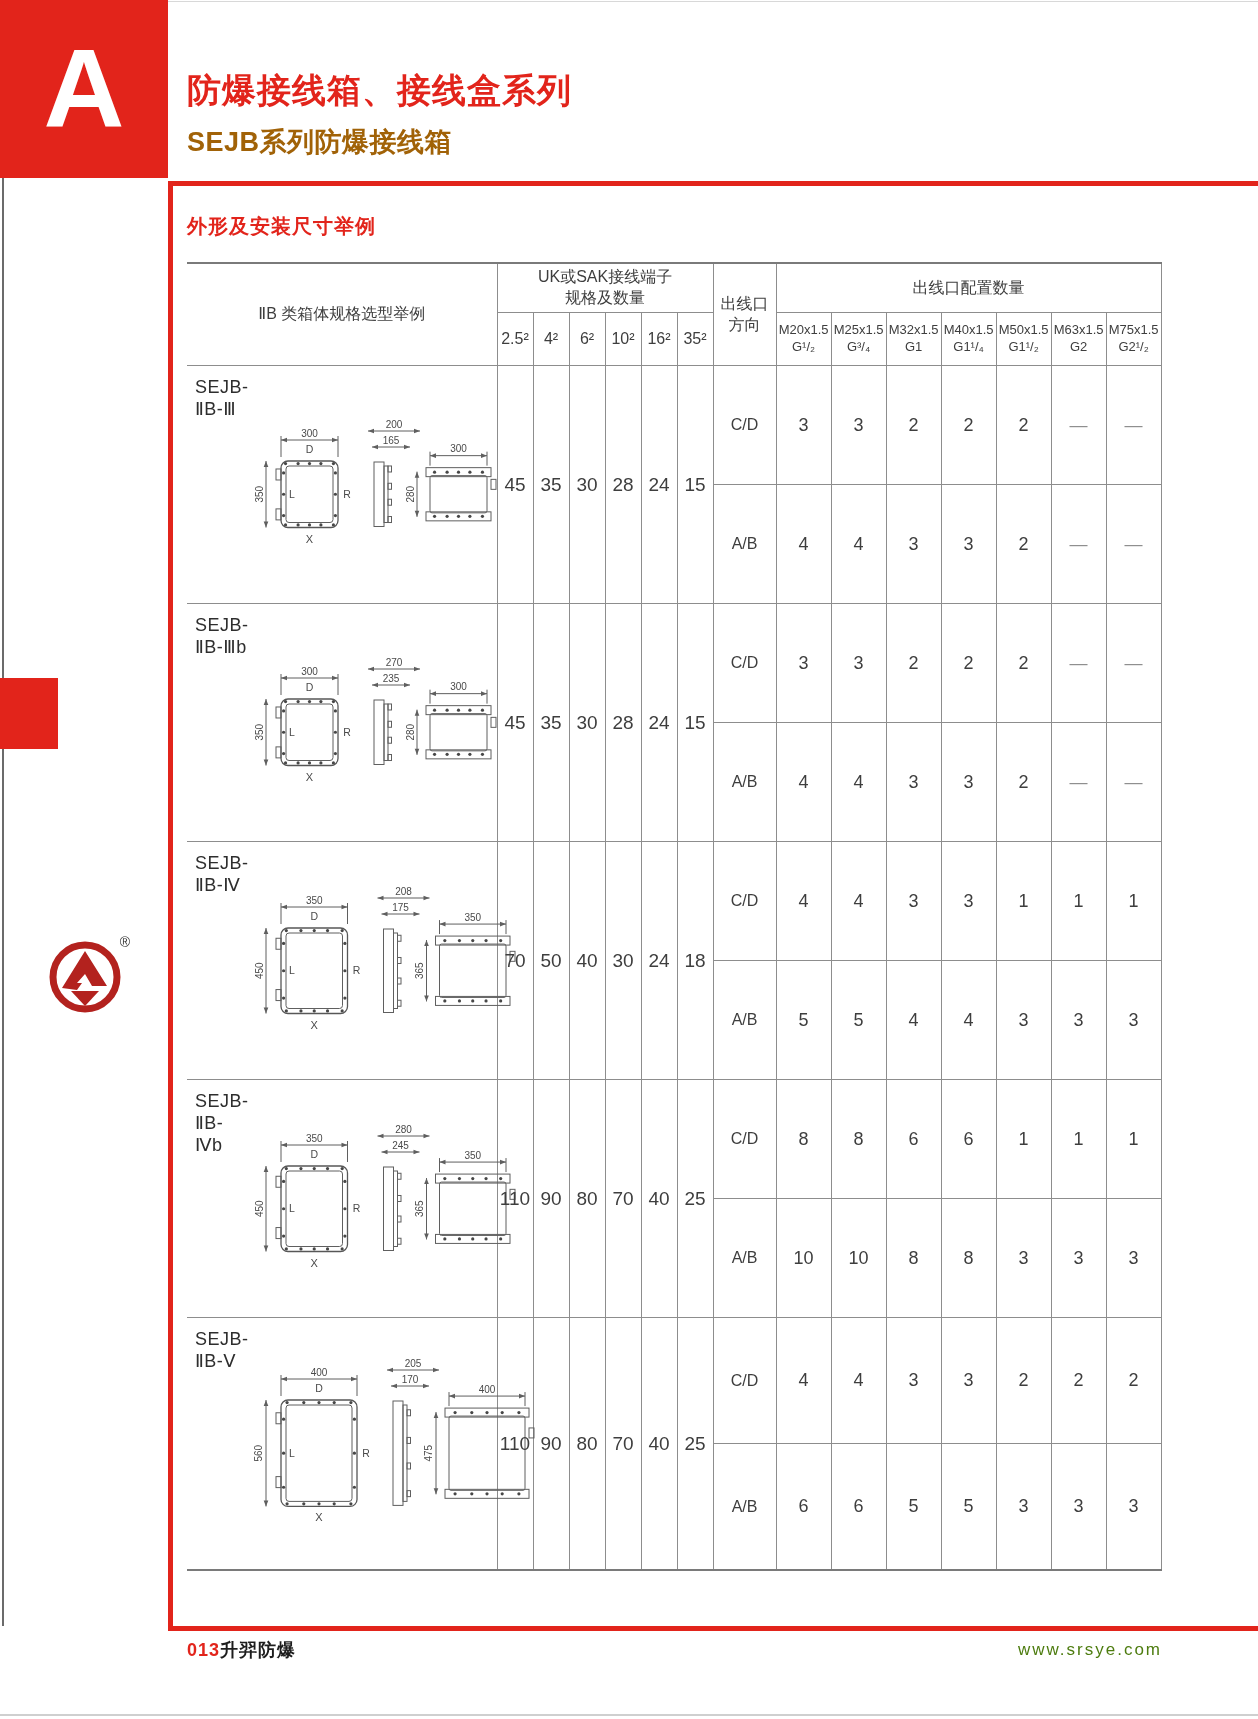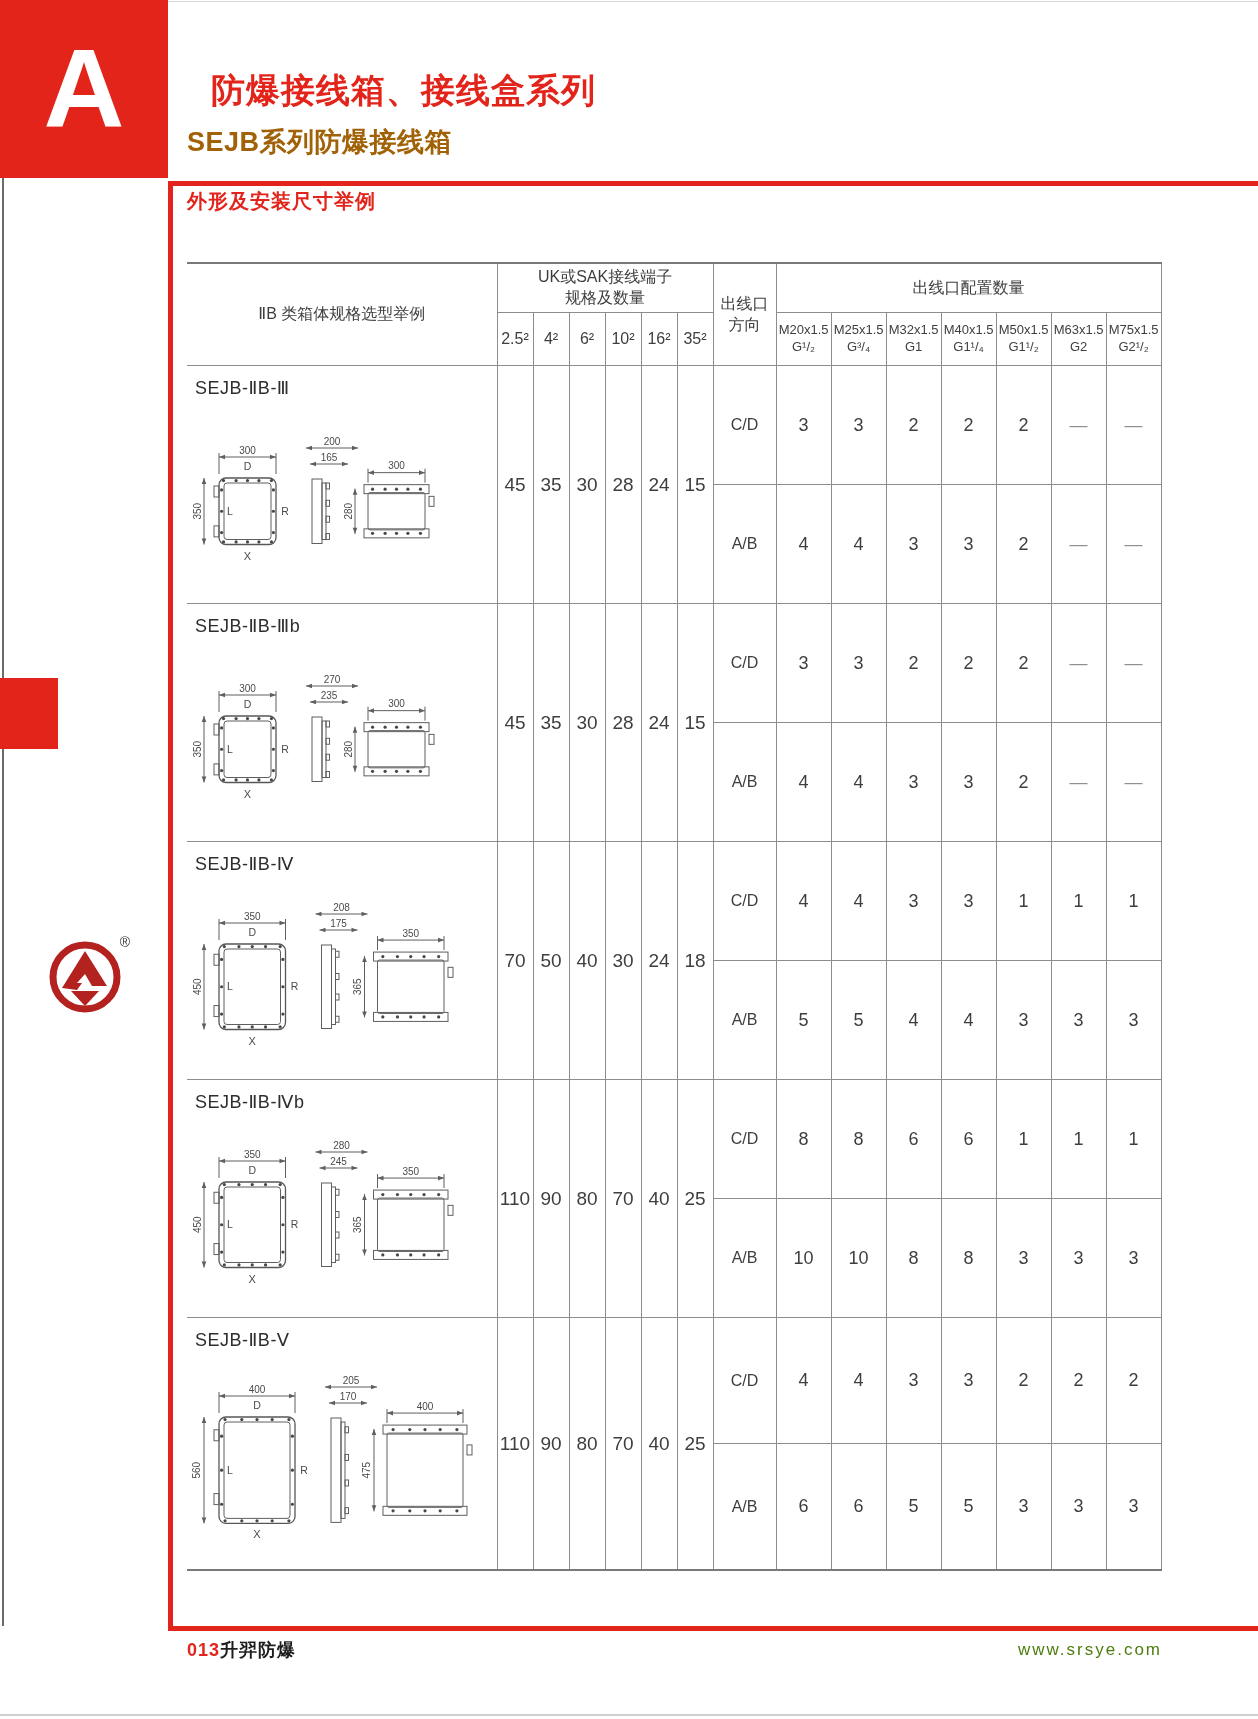--- a/index.html
+++ b/index.html
@@ -7,32 +7,32 @@
     width:1258px;height:1719px;position:relative;background:#ffffff;
     font-family:"Liberation Sans","DejaVu Sans",sans-serif;
     color:#3e3e3e;overflow:hidden;
   }
   .abs{position:absolute;}
   
   .a-box{left:0;top:0;width:168px;height:178px;background:#e2241b;color:#fff;
     display:flex;align-items:center;justify-content:center;
     font-size:112px;font-weight:bold;line-height:1;}
   
-  .page-title{left:187px;top:68px;font-size:34px;font-weight:bold;color:#e2241b;letter-spacing:1px;margin-left:24px;}
+  .page-title{left:187px;top:68px;font-size:34px;font-weight:bold;color:#e2241b;letter-spacing:1px;}
   .page-subtitle{left:187px;top:124px;font-size:27px;font-weight:600;color:#a16207;letter-spacing:0.5px;}
   
   .rule-top{left:168px;top:181px;width:1090px;height:5px;background:#e2241b;}
   .rule-left{left:168px;top:181px;width:5px;height:1450px;background:#e2241b;}
   .rule-bottom{left:168px;top:1626px;width:1090px;height:5px;background:#e2241b;}
   .edge-left{left:2px;top:178px;width:2px;height:1448px;background:#6b6b6b;}
   .edge-top{left:168px;top:1px;width:1090px;height:1px;background:#d8d8d8;}
   .edge-bottom{left:0;top:1714px;width:1258px;height:2px;background:#cfcfcf;}
   .red-square{left:0;top:678px;width:58px;height:71px;background:#e2241b;}
   
-  .section-heading{left:187px;top:188px;font-size:20px;font-weight:bold;color:#e2241b;letter-spacing:1px;}
+  .section-heading{left:187px;top:213px;font-size:20px;font-weight:bold;color:#e2241b;letter-spacing:1px;}
   
   .logo{left:44px;top:930px;width:96px;height:92px;}
   
   .footer-left{left:187px;top:1638px;font-size:18px;font-weight:bold;letter-spacing:1px;}
   .footer-left .pageno{color:#e2241b;}
   .footer-left .brand{color:#1d1d1d;}
   .footer-url{top:1640px;right:96px;font-size:17px;color:#4d7c0f;letter-spacing:2px;}
   
   .table-wrap{left:187px;top:262px;}
   .spec-table{border-collapse:collapse;table-layout:fixed;width:974px;color:#3e3e3e;
@@ -43,21 +43,21 @@
   .spec-table thead tr:first-child th{border-top:2px solid #7a7a7a;}
   .spec-table tr.hr1 th{height:48px;font-size:16px;line-height:1.3;}
   .spec-table tr.hr2 th{height:52px;}
   .col1-h{font-size:17px;}
   .dir-h{font-size:16px;}
   .size-h{font-size:16px;}
   .cfg-h{font-size:13px;line-height:1.3;}
   .spec-table tr.r14 td{height:118px;}
   .spec-table tr.r5 td{height:125px;}
   .model-cell{vertical-align:top;}
-  .model-inner{display:flex;flex-direction:column;height:100%;text-align:left;}
+  .model-inner{display:flex;flex-direction:row;height:100%;text-align:left;}
   .model-name{margin:11px 0 0 8px;font-size:18px;color:#2e2e2e;letter-spacing:0.5px;}
   .drawing{flex:1;display:flex;align-items:center;margin-left:2px;}
   .term-cell{font-size:19px;}
   .dir-cell{font-size:16px;margin-left:24px;}
   .cfg-cell{font-size:18px;}
   .cfg-cell.dash{color:#8f8f8f;}
   svg text{font-family:"Liberation Sans","DejaVu Sans",sans-serif;}
 </style>
 </head>
 <body>

